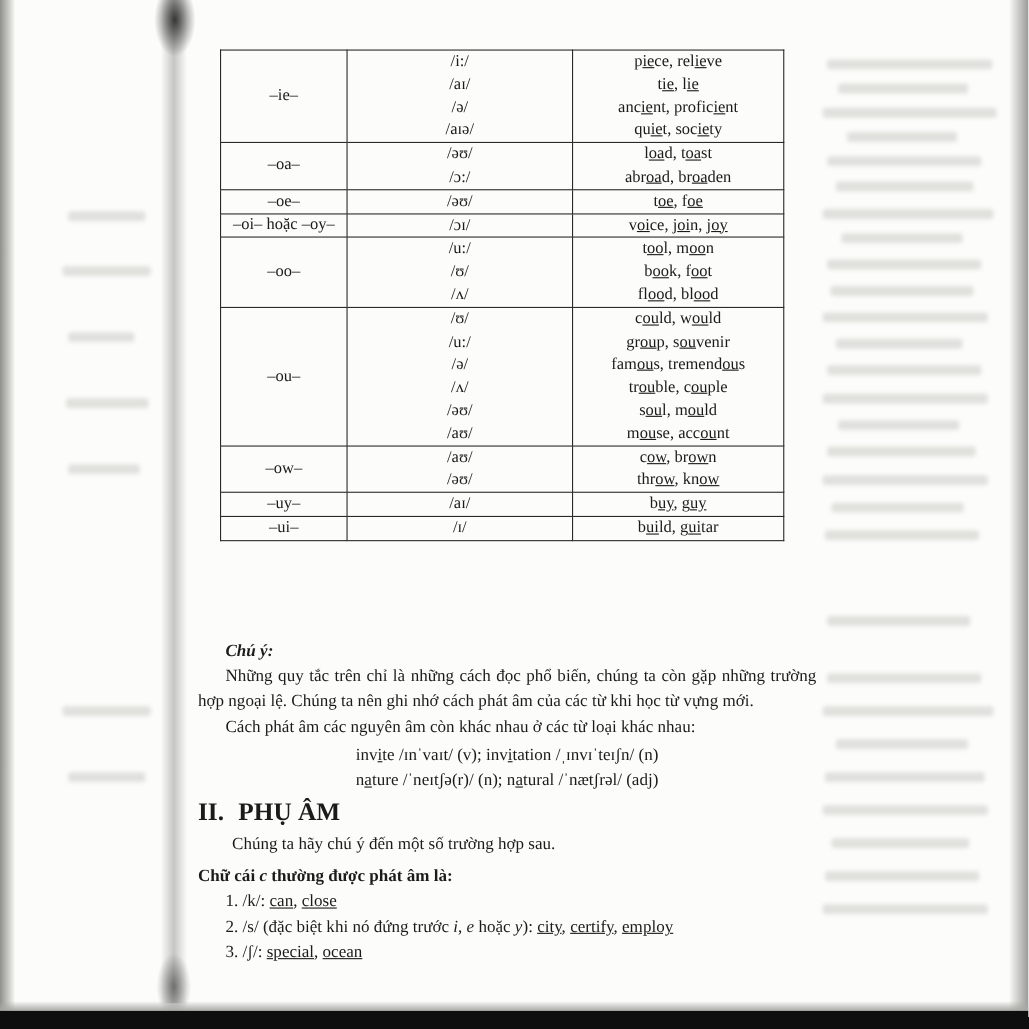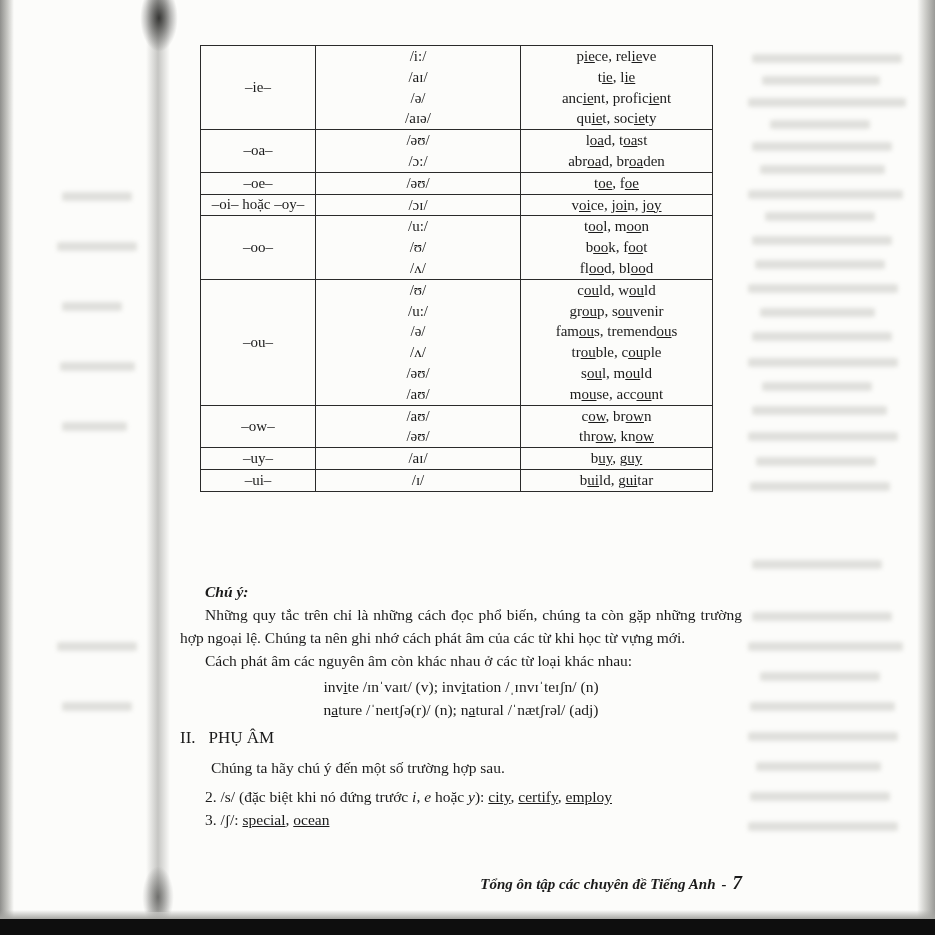--- a/index.html
+++ b/index.html
@@ -39,21 +39,21 @@
   .notes{position:absolute;left:180px;top:580px;width:562px;z-index:3;font-size:15.5px;line-height:23px;}
   .notes p{margin:0;}
   .chu-y{font-weight:bold;font-style:italic;margin-left:25px;}
   .para{text-indent:25px;text-align:justify;}
   .pron-line{text-align:center;}
   .pron-line.first{margin-top:3px;}
 
   
   .section2{position:absolute;left:180px;top:726px;width:562px;z-index:3;font-size:15.5px;line-height:23px;}
   .section2 p{margin:6px;}
-  .heading{font-weight:normal;font-size:17px;line-height:24px;margin-bottom:2px;}
+  .heading{font-weight:bold;font-size:23px;line-height:24px;margin-bottom:2px;}
   .heading .num{margin-right:13px;}
   .intro{text-indent:25px;}
   .rule-title{font-weight:bold;}
   .rule-items{margin-left:25px;}
   .rule-item{line-height:23px;}
 
   
   .footer{position:absolute;right:193px;top:872px;z-index:3;font-size:15px;font-weight:bold;font-style:italic;line-height:22px;white-space:nowrap;}
   .footer .footer-sep{margin:0 6px;}
   .footer .pagenum{font-size:19px;}
@@ -217,29 +217,28 @@
     <p class="para">Cách phát âm các nguyên âm còn khác nhau ở các từ loại khác nhau:</p>
     <div class="pron-line first">inv<u>i</u>te /ɪnˈvaɪt/ (v); inv<u>i</u>tation /ˌɪnvɪˈteɪʃn/ (n)</div>
     <div class="pron-line">n<u>a</u>ture /ˈneɪtʃə(r)/ (n); n<u>a</u>tural /ˈnætʃrəl/ (adj)</div>
   </div>
 
   <div class="section2">
     <div class="heading">
       <span class="num">II.</span><span>PHỤ ÂM</span>
     </div>
     <p class="intro">Chúng ta hãy chú ý đến một số trường hợp sau.</p>
+    <div class="rule-title">Chữ cái <i>c</i> thường được phát âm là:</div>
     <div class="rule-items">
+      <div class="rule-item">1.  /k/: <u>can</u>, <u>close</u></div>
       <div class="rule-item">2.  /s/ (đặc biệt khi nó đứng trước <i>i</i>, <i>e</i> hoặc <i>y</i>): <u>city</u>, <u>certify</u>, <u>employ</u></div>
       <div class="rule-item">3.  /ʃ/: <u>special</u>, <u>ocean</u></div>
     </div>
   </div>
 
-  <div class="footer">
-    <span class="footer-title">Tổng ôn tập các chuyên đề Tiếng Anh</span><span class="footer-sep">-</span><span class="pagenum">7</span>
-  </div>
 
   <div class="spine"></div>
   <div class="spine-top"></div>
   <div class="spine-bottom"></div>
   <div class="edge-left"></div>
   <div class="edge-right"></div>
   <div class="bottom-shade"></div>
   <div class="bottom-bar"></div>
 </div>
 

